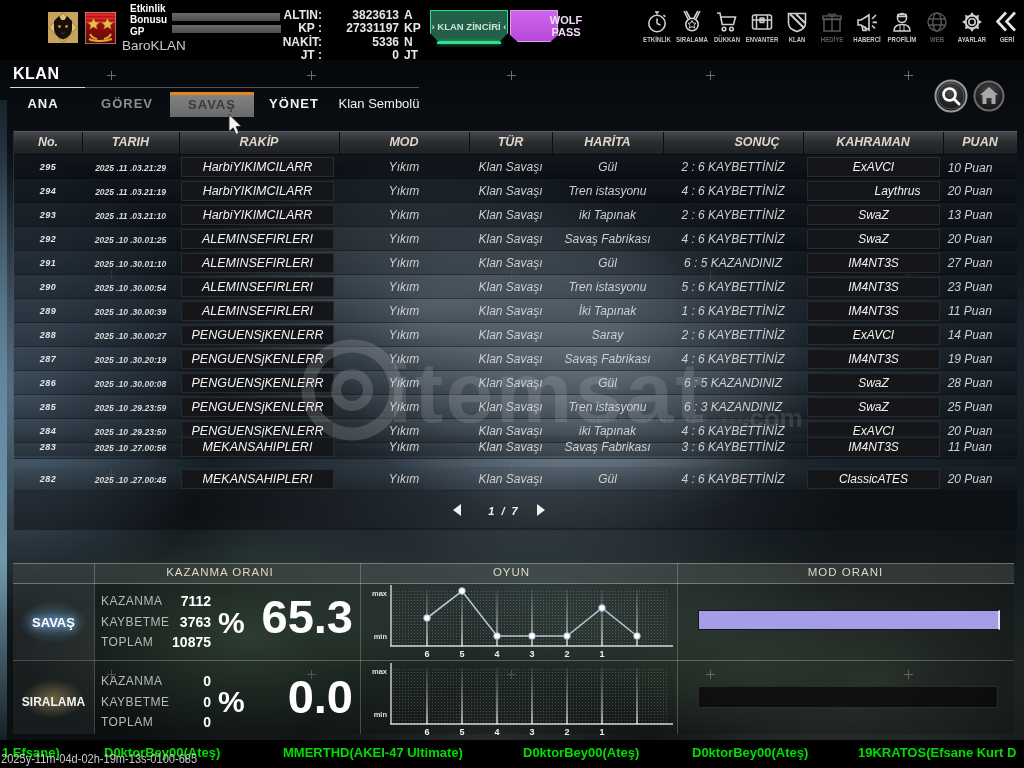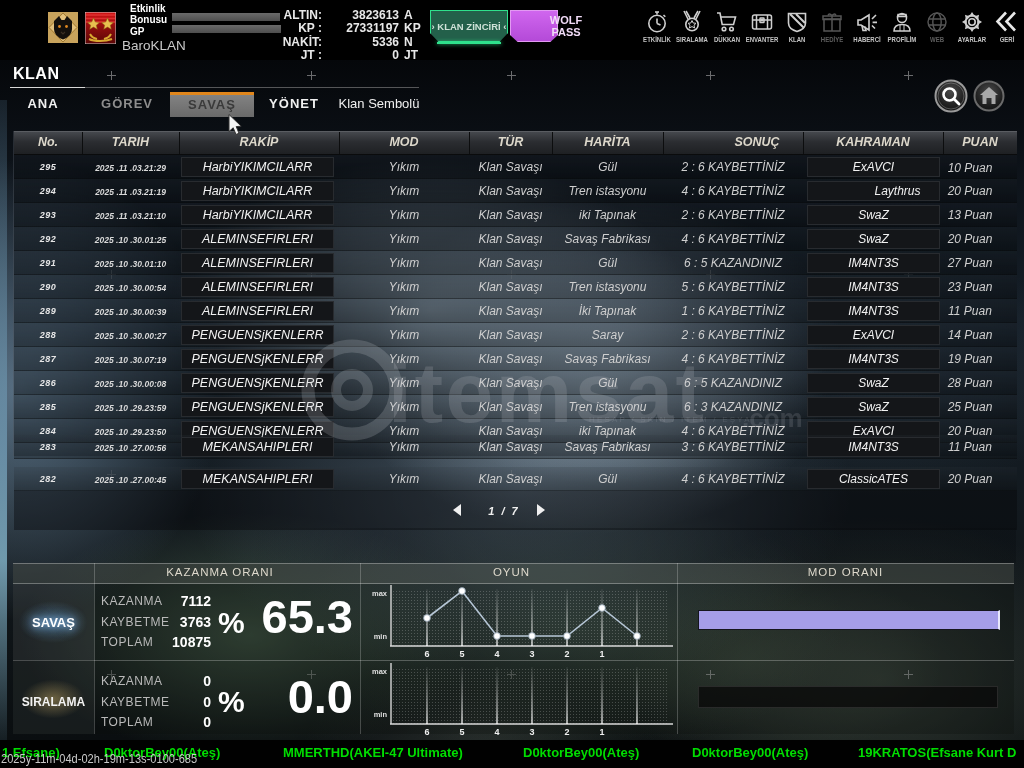--- a/index.html
+++ b/index.html
@@ -401,21 +401,21 @@
       <div class="a" style="left:325px;top:5px;width:130px;text-align:center;font-size:12px;color:#cfcfcf;">Yıkım</div>
       <div class="a" style="left:455px;top:5px;width:83px;text-align:center;font-size:12px;color:#cfcfcf;">Klan Savaşı</div>
       <div class="a" style="left:538px;top:5px;width:111px;text-align:center;font-size:12px;color:#cfcfcf;">Saray</div>
       <div class="a" style="left:649px;top:5px;width:140px;text-align:center;font-size:12px;color:#cfcfcf;">2 : 6 KAYBETTİNİZ</div>
       <div class="a" style="left:793px;top:2px;width:133px;height:20px;background:#141619;border:1px solid rgba(115,120,126,0.22);box-sizing:border-box;"></div>
       <div class="a" style="left:793px;top:5px;width:133px;text-align:center;font-size:12px;color:#f2f2f2;">ExAVCI</div>
       <div class="a" style="left:919px;top:5px;width:74px;text-align:center;font-size:12px;color:#cfcfcf;">14 Puan</div>
     </div>
     <div class="a" style="left:0;top:216px;width:1003px;height:24px;background:linear-gradient(180deg,rgba(44,52,60,0.20),rgba(8,10,12,0.30));border-bottom:1px solid rgba(0,0,0,0.45);box-sizing:border-box;">
       <div class="a" style="left:0;top:7px;width:68px;text-align:center;font-size:9px;font-weight:bold;color:#e6e6e6;letter-spacing:0.5px;">287</div>
-      <div class="a" style="left:68px;top:8px;width:97px;text-align:center;font-size:8.5px;font-weight:bold;color:#dadada;">2025 .10 .30.07:19</div>
+      <div class="a" style="left:68px;top:8px;width:97px;text-align:center;font-size:8.5px;font-weight:bold;color:#dadada;">2025 .10 .30.20:19</div>
       <div class="a" style="left:167px;top:2px;width:153px;height:20px;background:#141619;border:1px solid rgba(115,120,126,0.22);box-sizing:border-box;"></div>
       <div class="a" style="left:167px;top:5px;width:153px;text-align:center;font-size:12.5px;color:#f2f2f2;">PENGUENSjKENLERR</div>
       <div class="a" style="left:325px;top:5px;width:130px;text-align:center;font-size:12px;color:#cfcfcf;">Yıkım</div>
       <div class="a" style="left:455px;top:5px;width:83px;text-align:center;font-size:12px;color:#cfcfcf;">Klan Savaşı</div>
       <div class="a" style="left:538px;top:5px;width:111px;text-align:center;font-size:12px;color:#cfcfcf;">Savaş Fabrikası</div>
       <div class="a" style="left:649px;top:5px;width:140px;text-align:center;font-size:12px;color:#cfcfcf;">4 : 6 KAYBETTİNİZ</div>
       <div class="a" style="left:793px;top:2px;width:133px;height:20px;background:#141619;border:1px solid rgba(115,120,126,0.22);box-sizing:border-box;"></div>
       <div class="a" style="left:793px;top:5px;width:133px;text-align:center;font-size:12px;color:#f2f2f2;">IM4NT3S</div>
       <div class="a" style="left:919px;top:5px;width:74px;text-align:center;font-size:12px;color:#cfcfcf;">19 Puan</div>
     </div>

